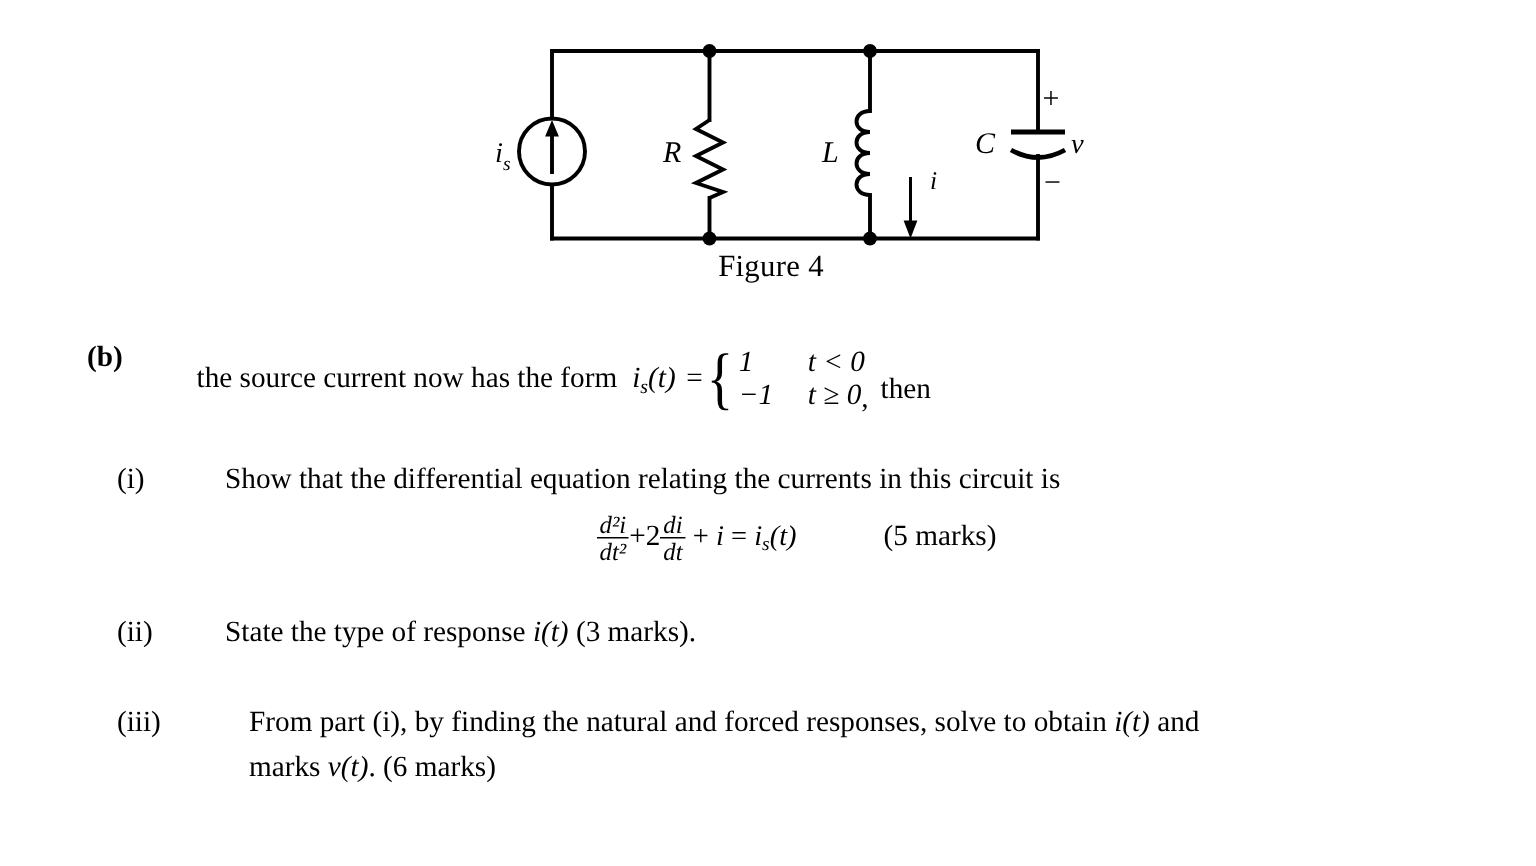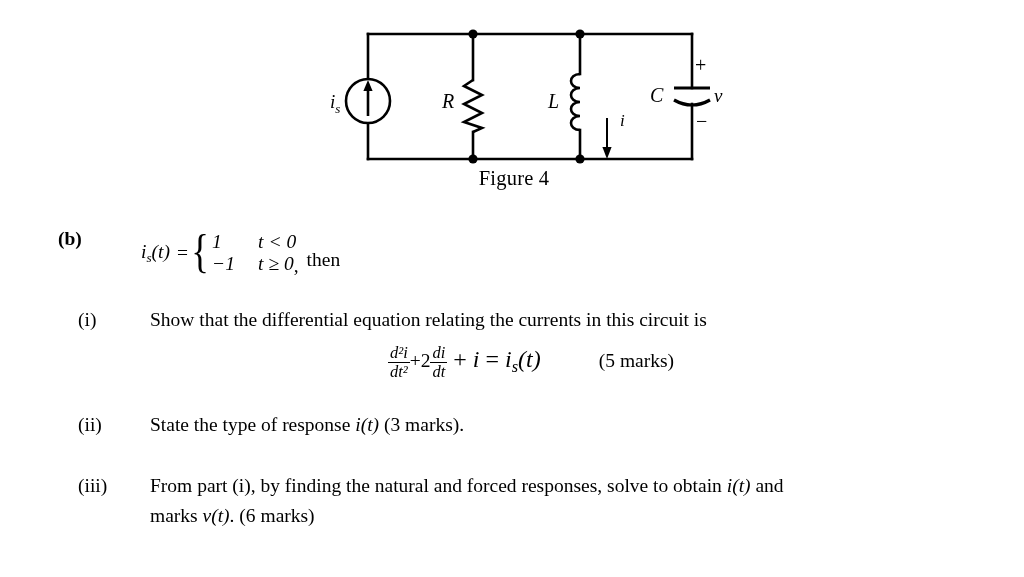--- a/index.html
+++ b/index.html
@@ -82,21 +82,21 @@
     display: flex;
     align-items: center;
     white-space: nowrap;
   }
 
   
   .subpart { margin-left: 78px; }
   .subpart .marker { width: 72px; }
   #part-i  { margin-top: 30px; }
   #part-ii { margin-top: 30px; align-items: flex-end; }
-  #part-iii{ margin-top: 30px; }
+  #part-iii{ margin-top: 30px; gap: 16px; }
 
   .eqn-center {
     text-align: center;
     margin-top: 6px;
     padding-right: 112px;
     white-space: nowrap;
   }
   .marks-gap { display: inline-block; width: 58px; }
 
   
@@ -166,21 +166,21 @@
     line-height: 1.06;
     margin: 0 0px;
     position: relative;
     top: 0px;
   }
   .frac .num { padding: 0 2px; }
   .frac .den {
     padding: 0 2px;
     border-top: 1.3px solid #000;
   }
-  .eq-big { font-size: 24px; }
+  .eq-big { font-size: 19px; }
 </style>
 </head>
 <body>
 
 <div id="figure-block">
 
   <svg id="circuit-svg" width="430" height="150" viewBox="0 0 430 150">
 
     <g stroke="#000" stroke-width="2.6" fill="none" stroke-linecap="square">
 
@@ -254,20 +254,21 @@
   </div>
 </div>
 
 <div id="body-block">
 
   <div class="qrow" id="part-b">
     <div class="marker bold">(b)</div>
     <div class="qtext">
 
       <div class="bline2">
+        <span>the source current now has the form</span>
         <span style="display:inline-block;width:10px"></span>
         <span class="mi"><span>i</span><span class="sub">s</span><span>(t)</span></span>
         <span style="display:inline-block;width:7px"></span>
         <span>=</span>
 
         <span class="piecewise">
           <span class="brace">{</span>
           <span class="pw-rows">
             <span class="pw-row">
               <span class="pw-val">1</span>

